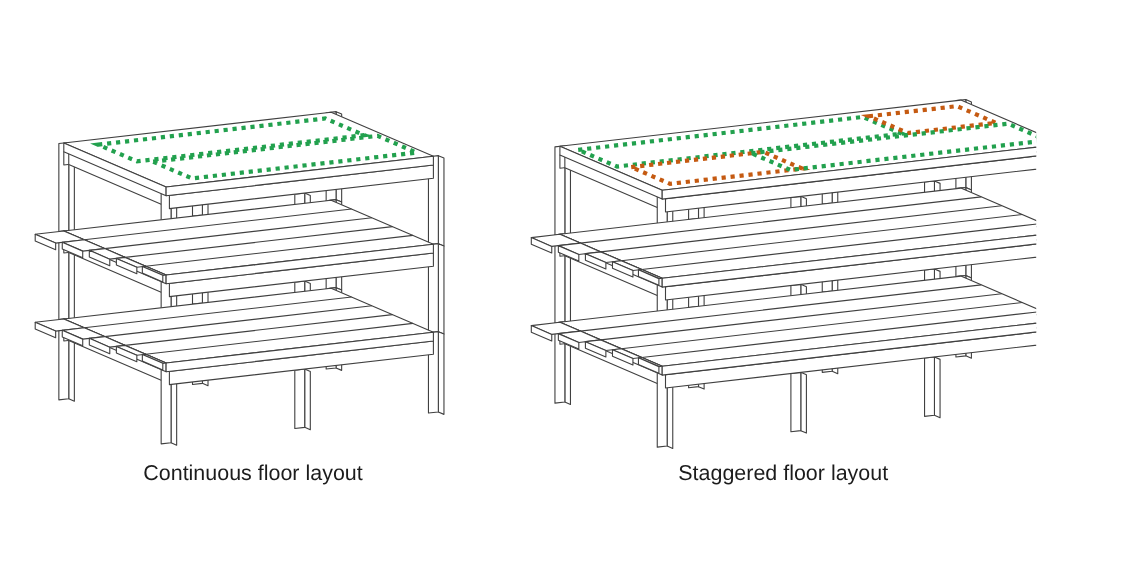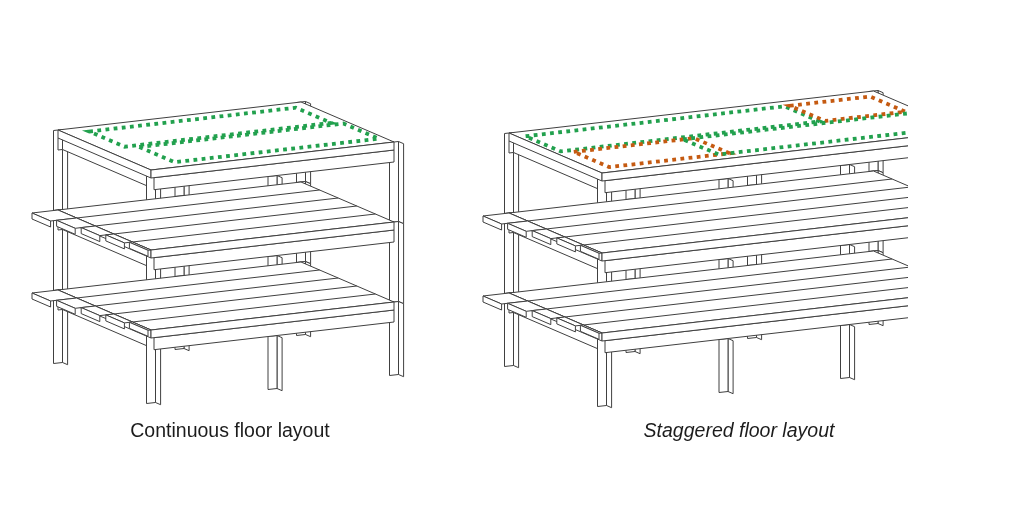--- a/index.html
+++ b/index.html
@@ -1,22 +1,22 @@
 <!DOCTYPE html>
 <html><head>
 <meta charset="utf-8">
 <style>
   html,body{margin:0;padding:0;background:#ffffff;}
   #stage{position:relative;width:908px;height:530px;background:#ffffff;
-         font-family:"Liberation Sans",sans-serif;overflow:hidden;}
+         font-family:"Liberation Sans",sans-serif;overflow:hidden;padding-left:34px;}
   #canvas{position:absolute;left:0;top:0;}
   .caption{position:absolute;top:419px;transform:translateX(-50%);
            font-size:19.5px;color:#1c1c1c;white-space:nowrap;}
   #cap-left{left:230px;}
-  #cap-right{left:739px;font-style:italic;}
+  #cap-right{left:712px;}
 </style>
 </head>
 <body>
 
 <div id="stage">
   <svg id="canvas" width="1024" height="530" viewBox="0 0 1024 530">
       <g>
         <g>
           <polygon points="62.5,209.5 67.6,211.7 67.6,131.7 62.5,129.5" fill="#ffffff" stroke="#404040" stroke-width="1" stroke-linejoin="round"></polygon>
           <polygon points="53.5,210.5 62.5,209.5 62.5,129.5 53.5,130.5" fill="#ffffff" stroke="#404040" stroke-width="1" stroke-linejoin="round"></polygon>

